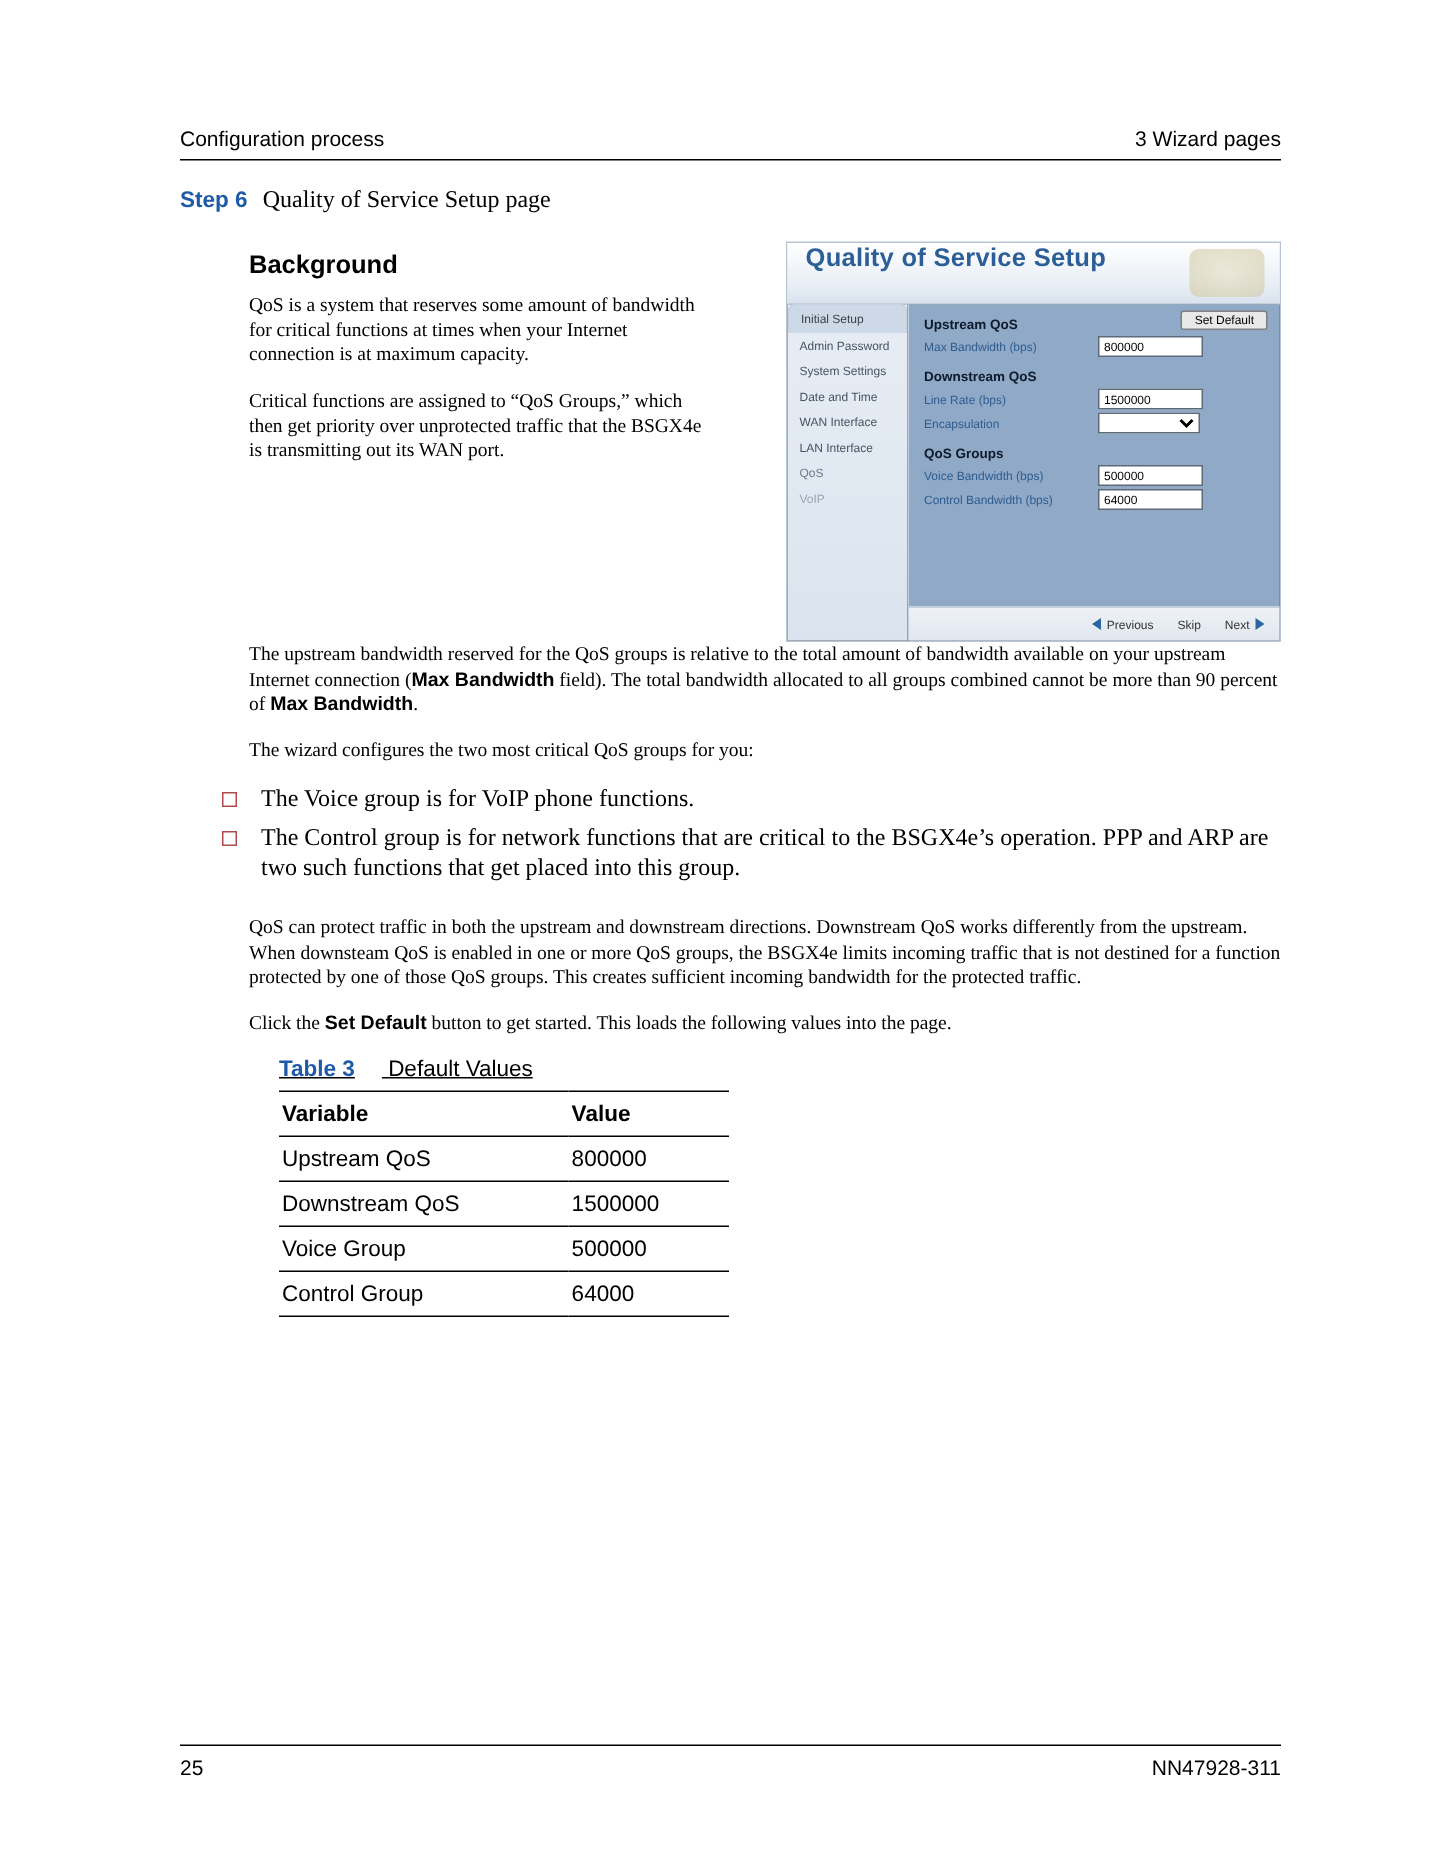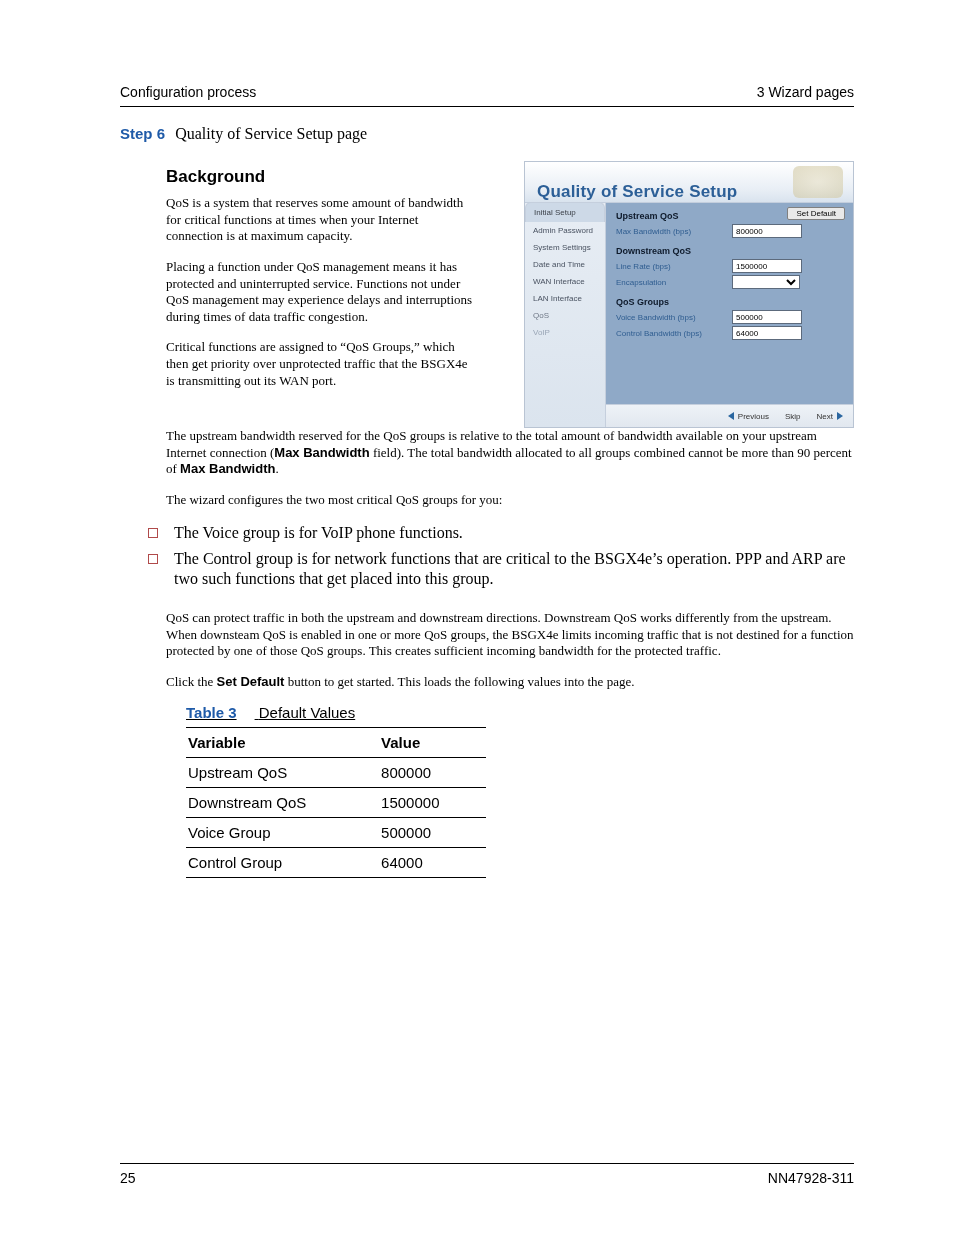--- a/index.html
+++ b/index.html
@@ -97,21 +97,21 @@
     font-family:Arial,Helvetica,sans-serif;
     font-size:9px;
     color:#1d1d1d;
     border:1px solid #b9c4d3;
   }
   .qos-titlebar{
     position:relative;
     height:40px;
     background:linear-gradient(#fff,#e8eef5 70%,#d9e3ee);
     border-bottom:1px solid #c3cedd;
-    display:flex;align-items:flex-end;
+    display:flex;align-items:flex-start;
   }
   .qos-titlebar .ttl{
     font-size:17px;font-weight:bold;
     color:var(--panel-title);
     margin-left:12px;
     letter-spacing:0.2px;
   }
   .qos-titlebar .logo{
     position:absolute;right:10px;top:4px;width:50px;height:32px;
     background:radial-gradient(#e8e0c4,#cfc6a0);
@@ -193,21 +193,20 @@
 
     <div class="stepline">
       <span class="stepno">Step 6</span>
       <span class="steptitle">Quality of Service Setup page</span>
     </div>
 
     <div class="two-col indent">
       <div class="col-text">
         <h3 class="sec">Background</h3>
         <p class="body">QoS is a system that reserves some amount of bandwidth for critical functions at times when your Internet connection is at maximum capacity.</p>
-        <p class="body">Placing a function under QoS management means it has protected and uninterrupted service. Functions not under QoS management may experience delays and interruptions during times of data traffic congestion.</p>
         <p class="body">Critical functions are assigned to “QoS Groups,” which then get priority over unprotected traffic that the BSGX4e is transmitting out its WAN port.</p>
       </div>
 
       <div class="col-fig">
         <div class="qos-panel">
           <div class="qos-titlebar">
             <span class="ttl">Quality of Service Setup</span>
             <span class="logo"></span>
           </div>
           <div class="qos-body">

